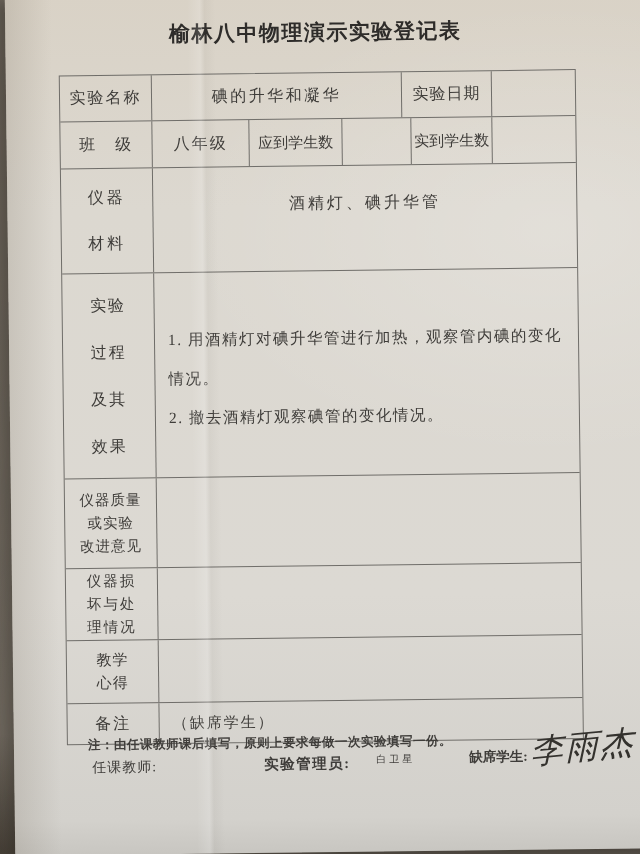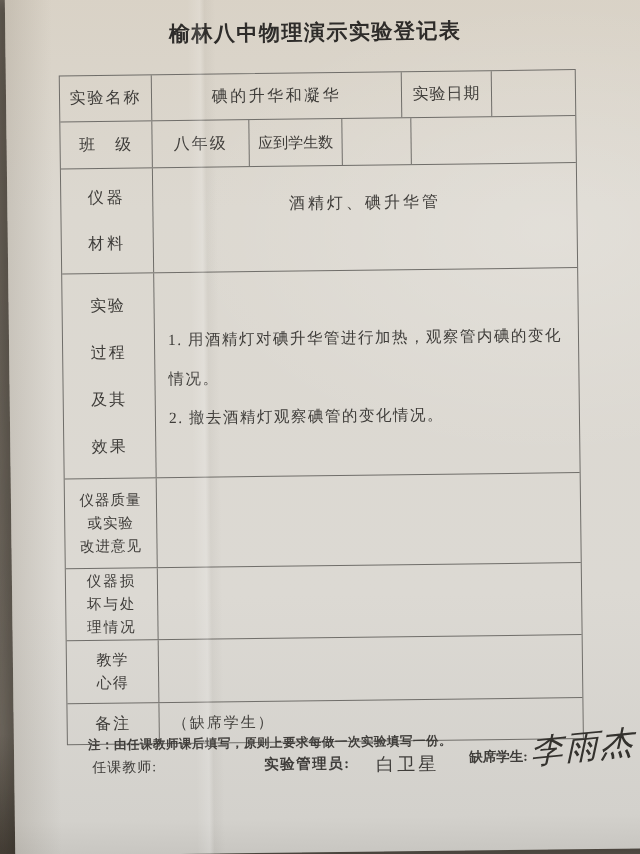--- a/index.html
+++ b/index.html
@@ -60,21 +60,21 @@
   .c-apparatus { align-items:flex-start; padding-top:27px; font-size:16px; letter-spacing:3px; }
   .c-procedure { display:block; padding:47px 16px 0 13px; font-size:15.5px;
     letter-spacing:1.5px; line-height:39px; text-align:left; }
   .c-remark { justify-content:flex-start; padding-left:13px; font-size:15px; letter-spacing:2px; }
 
   .note { position:absolute; left:74px; top:742px; font-size:12.5px; font-weight:bold;
     letter-spacing:.5px; color:var(--ink); }
   .sig { position:absolute; color:var(--ink); }
   .sig-teacher { left:78px; top:764px; font-size:14px; letter-spacing:1px; }
   .sig-manager { left:250px; top:762px; font-size:14.5px; font-weight:bold; letter-spacing:1.5px; }
-  .sig-managername { left:362px; top:761px; font-size:18px; letter-spacing:3px; }
+  .sig-managername { left:362px; top:761px; font-size:10px; letter-spacing:3px; }
   .sig-replabel { left:455px; top:758px; font-size:13.5px; font-weight:bold; }
   .sig-handwriting { left:516px; top:736px; font-size:33px; color:#34322e; font-style:italic;
     letter-spacing:2px; transform:rotate(-5deg) skewX(-4deg); font-weight:500; }
 </style>
 </head>
 <body>
 
 <div class="scene">
   <div class="paper">
 
@@ -87,20 +87,21 @@
         <div class="cell c-expname">碘的升华和凝华</div>
         <div class="cell c-datelab">实验日期</div>
         <div class="cell grow"></div>
       </div>
 
       <div class="row r2">
         <div class="cell lab w-lab">班　级</div>
         <div class="cell c-class">八年级</div>
         <div class="cell c-expstud">应到学生数</div>
         <div class="cell c-expval"></div>
+        <div class="cell c-actstud">实到学生数</div>
         <div class="cell grow"></div>
       </div>
 
       <div class="row r3">
         <div class="cell lab w-lab lab-r3">仪器
 材料</div>
         <div class="cell grow c-apparatus">酒精灯、碘升华管</div>
       </div>
 
       <div class="row r4">

